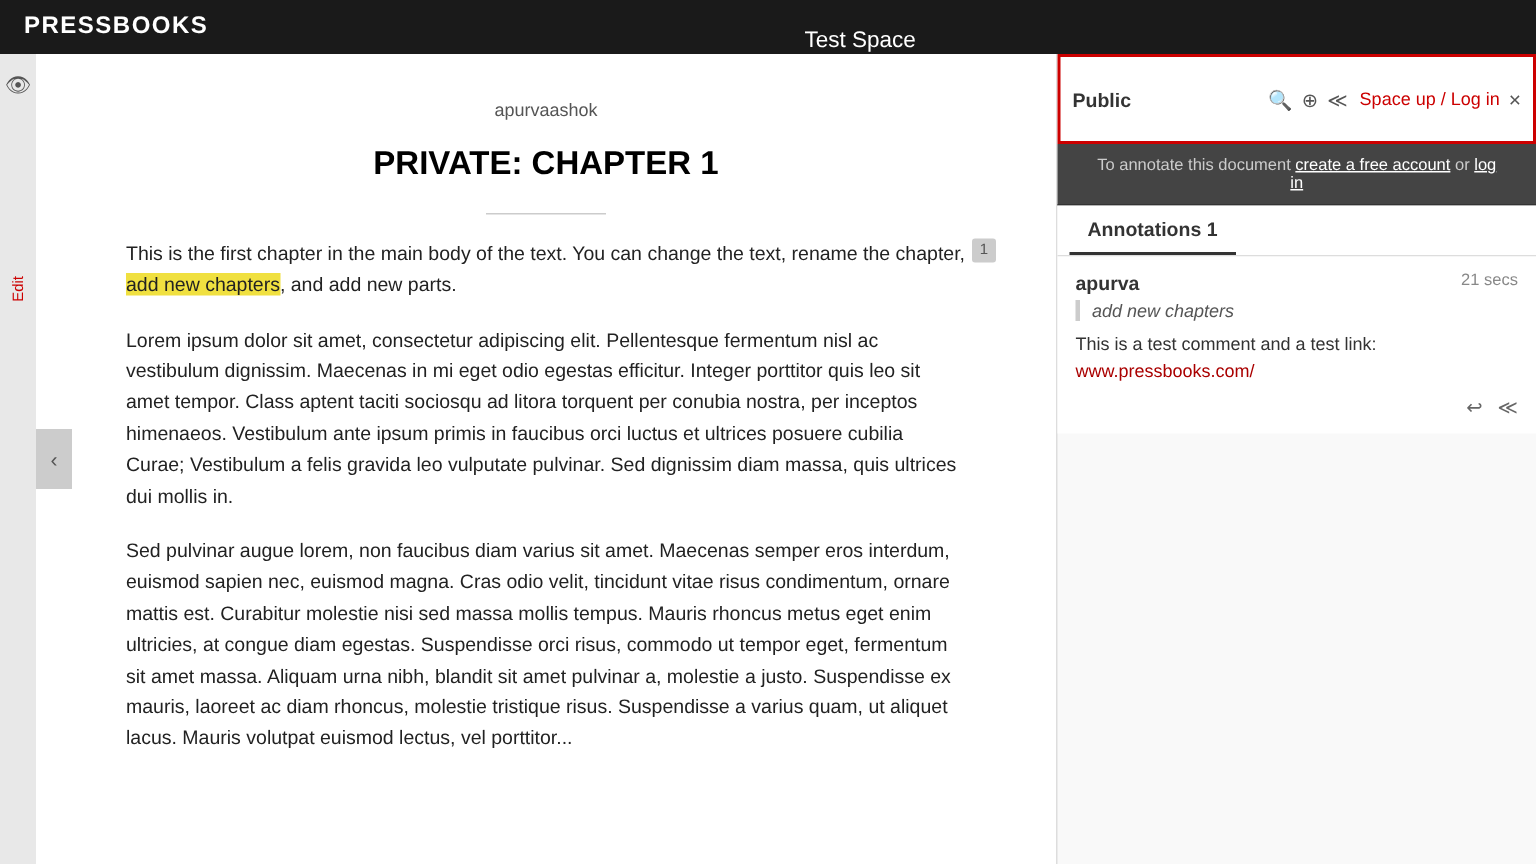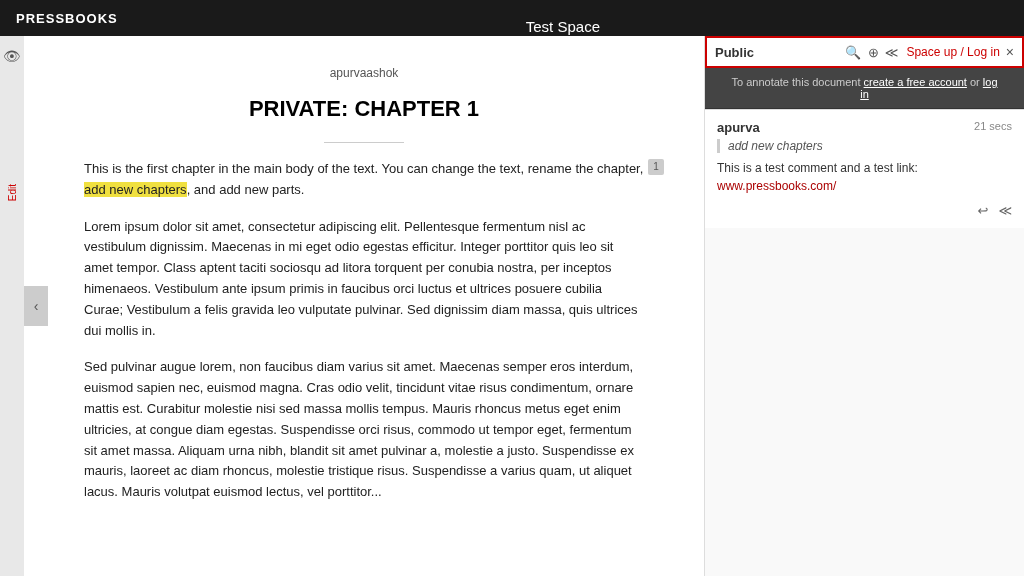--- a/index.html
+++ b/index.html
@@ -9,21 +9,21 @@
     .top-nav {
       background: #1a1a1a;
       color: #fff;
       display: flex;
       align-items: center;
       height: 36px;
       padding: 0 16px;
       flex-shrink: 0;
     }
     .top-nav .brand {
-      font-size: 13px;
+      font-size: 16px;
       font-weight: bold;
       letter-spacing: 1px;
       color: #fff;
     }
     .top-nav .title {
       flex: 1;
       text-align: center;
       font-size: 15px;
       color: #fff;
       margin-top: 16px;
@@ -128,21 +128,21 @@
       border-left: 1px solid #ddd;
       display: flex;
       flex-direction: column;
       flex-shrink: 0;
     }
 
     
     .rp-topbar {
       display: flex;
       align-items: center;
-      padding: 6px 8px;
+      padding: 20px 8px;
       background: #fff;
       border-bottom: 1px solid #ddd;
       border: 2px solid #c00;
     }
     .rp-topbar .public-label {
       font-size: 13px;
       font-weight: bold;
       color: #333;
       flex: 1;
     }
@@ -302,20 +302,21 @@
     </div>
 
     <div class="rp-notice">
       <span>To annotate this document </span>
       <a>create a free account</a>
       <span> or </span>
       <a>log in</a>
     </div>
 
     <div class="rp-tabs">
+      <div class="rp-tab active">Annotations 1</div>
     </div>
 
     <div class="rp-annotation">
       <div class="ann-header">
         <span class="ann-user">apurva</span>
         <span class="ann-time">21 secs</span>
       </div>
       <div class="ann-quote">
         <span>add new chapters</span>
       </div>

